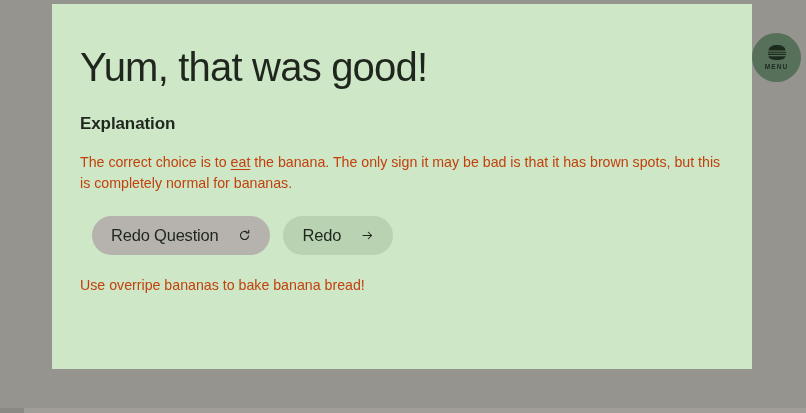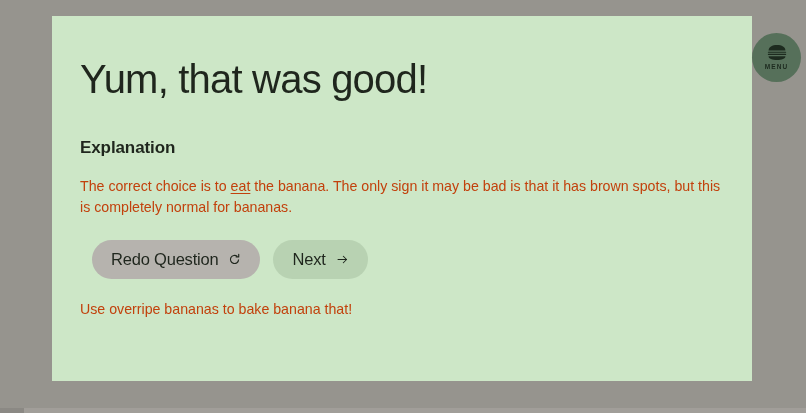--- a/index.html
+++ b/index.html
@@ -20,21 +20,21 @@
     position: relative;
     width: 806px;
     height: 413px;
     background: #96948e;
   }
 
   
   .card {
     position: absolute;
     left: 52px;
-    top: 16px;
+    top: 4px;
     width: 700px;
     height: 365px;
     background: #cde7c7;
     box-sizing: border-box;
     padding: 40px 28px 0 28px;
     overflow: hidden;
   }
 
   .page-title {
     margin: 0;
@@ -49,21 +49,21 @@
   .section-heading {
     margin: 0;
     padding: 0;
     font-size: 17px;
     line-height: 22px;
     font-weight: 700;
     letter-spacing: -0.1px;
     color: #1f261d;
   }
 
-  .explanation-heading { margin-top: 35px; }
+  .explanation-heading { margin-top: 23px; }
   .tip-heading { margin-top: 39px; }
 
   .body-text {
     margin: 0;
     padding: 0;
     font-size: 14.2px;
     line-height: 21px;
     font-weight: 400;
     color: #c2410c;
     max-width: 645px;
@@ -82,21 +82,21 @@
     display: flex;
     align-items: center;
     gap: 13px;
     margin-top: 22px;
     padding-left: 12px;
   }
 
   .pill-btn {
     display: inline-flex;
     align-items: center;
-    gap: 10px;
+    gap: 20px;
     border: none;
     border-radius: 999px;
     padding: 9px 19px 10px 19px;
     font-family: "Liberation Sans", sans-serif;
     font-size: 16.5px;
     line-height: 20px;
     letter-spacing: -0.2px;
     color: #1f261d;
     cursor: pointer;
     white-space: nowrap;
@@ -188,33 +188,33 @@
         <span>Redo Question</span>
         <span class="btn-icon">
           <svg viewBox="0 0 16 16" width="13" height="13" fill="none" stroke="currentColor" stroke-width="1.4">
             <path d="M13 8a5 5 0 1 1-1.6-3.7"></path>
             <path d="M13.2 1.6 L13.2 4.8 L10.1 4.8" stroke-linecap="round" stroke-linejoin="round"></path>
           </svg>
         </span>
       </button>
 
       <button class="pill-btn next-btn">
-        <span>Next</span>
+        <span>Redo</span>
         <span class="btn-icon">
           <svg viewBox="0 0 16 16" width="13" height="13" fill="none" stroke="currentColor" stroke-width="1.3" stroke-linecap="round" stroke-linejoin="round">
             <path d="M2.5 8 H13"></path>
             <path d="M9 4 L13 8 L9 12"></path>
           </svg>
         </span>
       </button>
 
     </div>
 
 
-    <p class="body-text tip-body">Use overripe bananas to bake banana that!</p>
+    <p class="body-text tip-body">Use overripe bananas to bake banana bread!</p>
 
   </div>
 
   <button class="menu-button">
     <span class="menu-burger-icon">
       <svg viewBox="0 0 24 19" width="22" height="17" fill="none" stroke="currentColor" stroke-width="1.3" stroke-linecap="round" stroke-linejoin="round">
         <path d="M2.6 7.2 C2.6 3.4 6.7 1.2 12 1.2 C17.3 1.2 21.4 3.4 21.4 7.2 Z" fill="currentColor" stroke="none"></path>
         <path d="M2.4 9.2 H21.6"></path>
         <path d="M2.4 11.6 H21.6"></path>
         <path d="M2.6 13.6 C2.6 16.4 6.7 17.8 12 17.8 C17.3 17.8 21.4 16.4 21.4 13.6 Z" fill="currentColor" stroke="none"></path>

